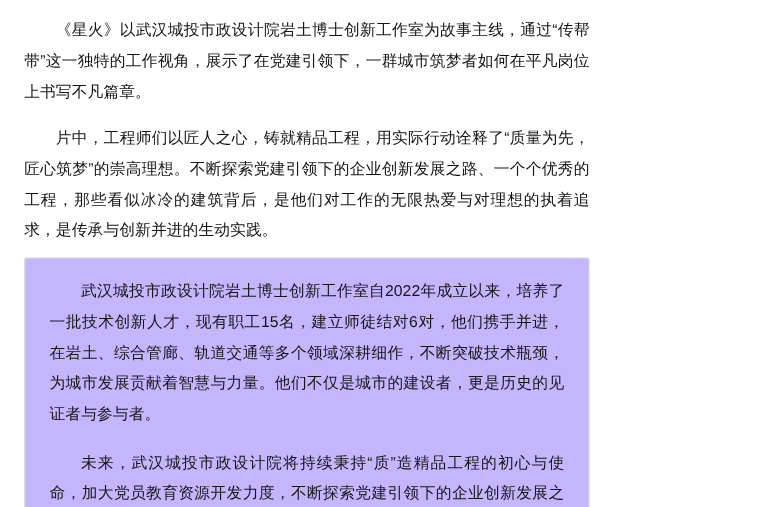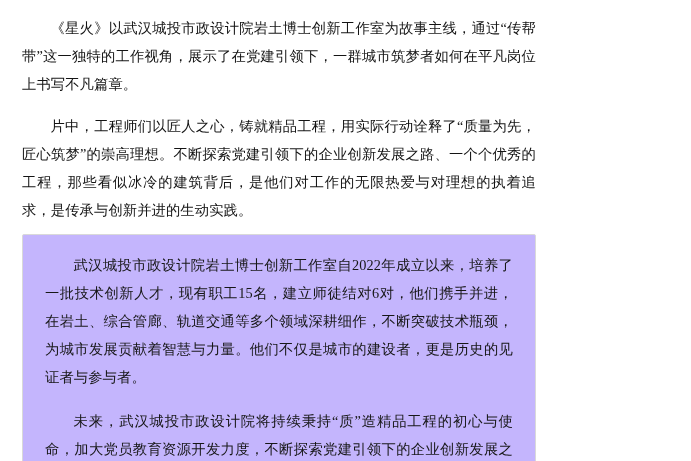--- a/index.html
+++ b/index.html
@@ -13,21 +13,20 @@
     font-family: "Liberation Sans", sans-serif;
     color: #111111;
     overflow: hidden;
   }
   .page {
     position: relative;
     width: 558px;
     height: 461px;
     box-sizing: border-box;
     padding: 14px 22px 0 22px;
-    font-family: Liberation Serif, serif;
   }
   .para {
     font-size: 14.3px;
     line-height: 28px;
     text-align: justify;
     text-justify: inter-ideograph;
     text-indent: 2em;
     margin: 0 0 14px 0;
     color: #141414;
     letter-spacing: 0.1px;

